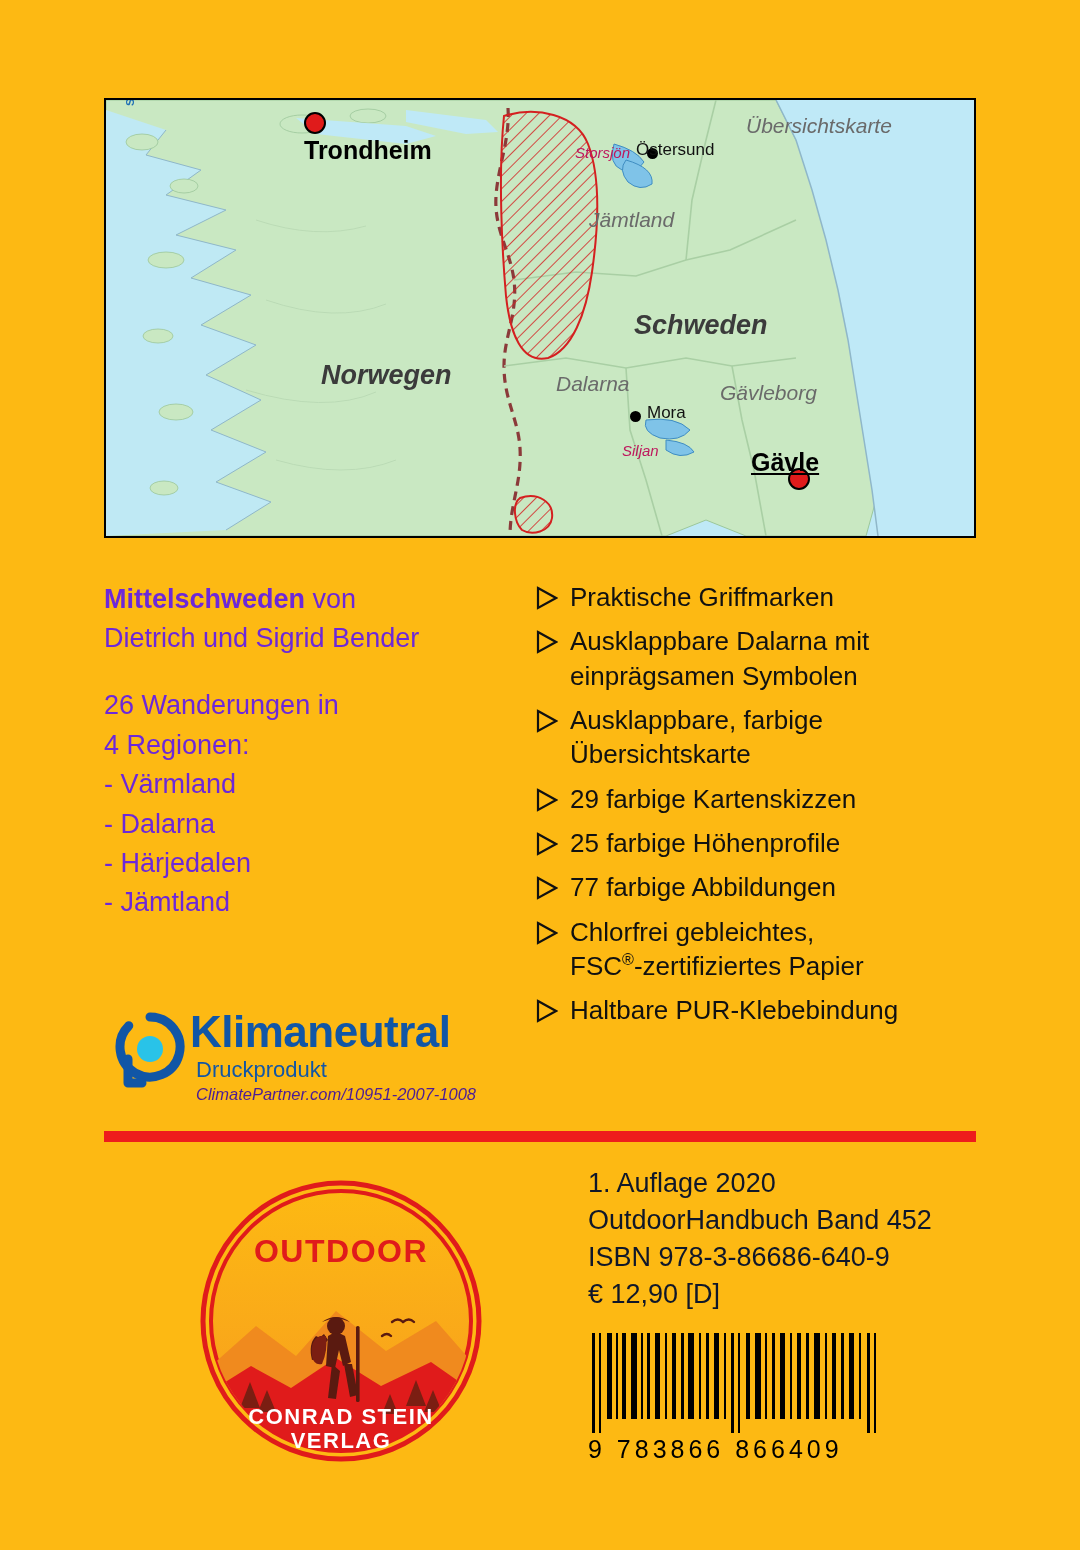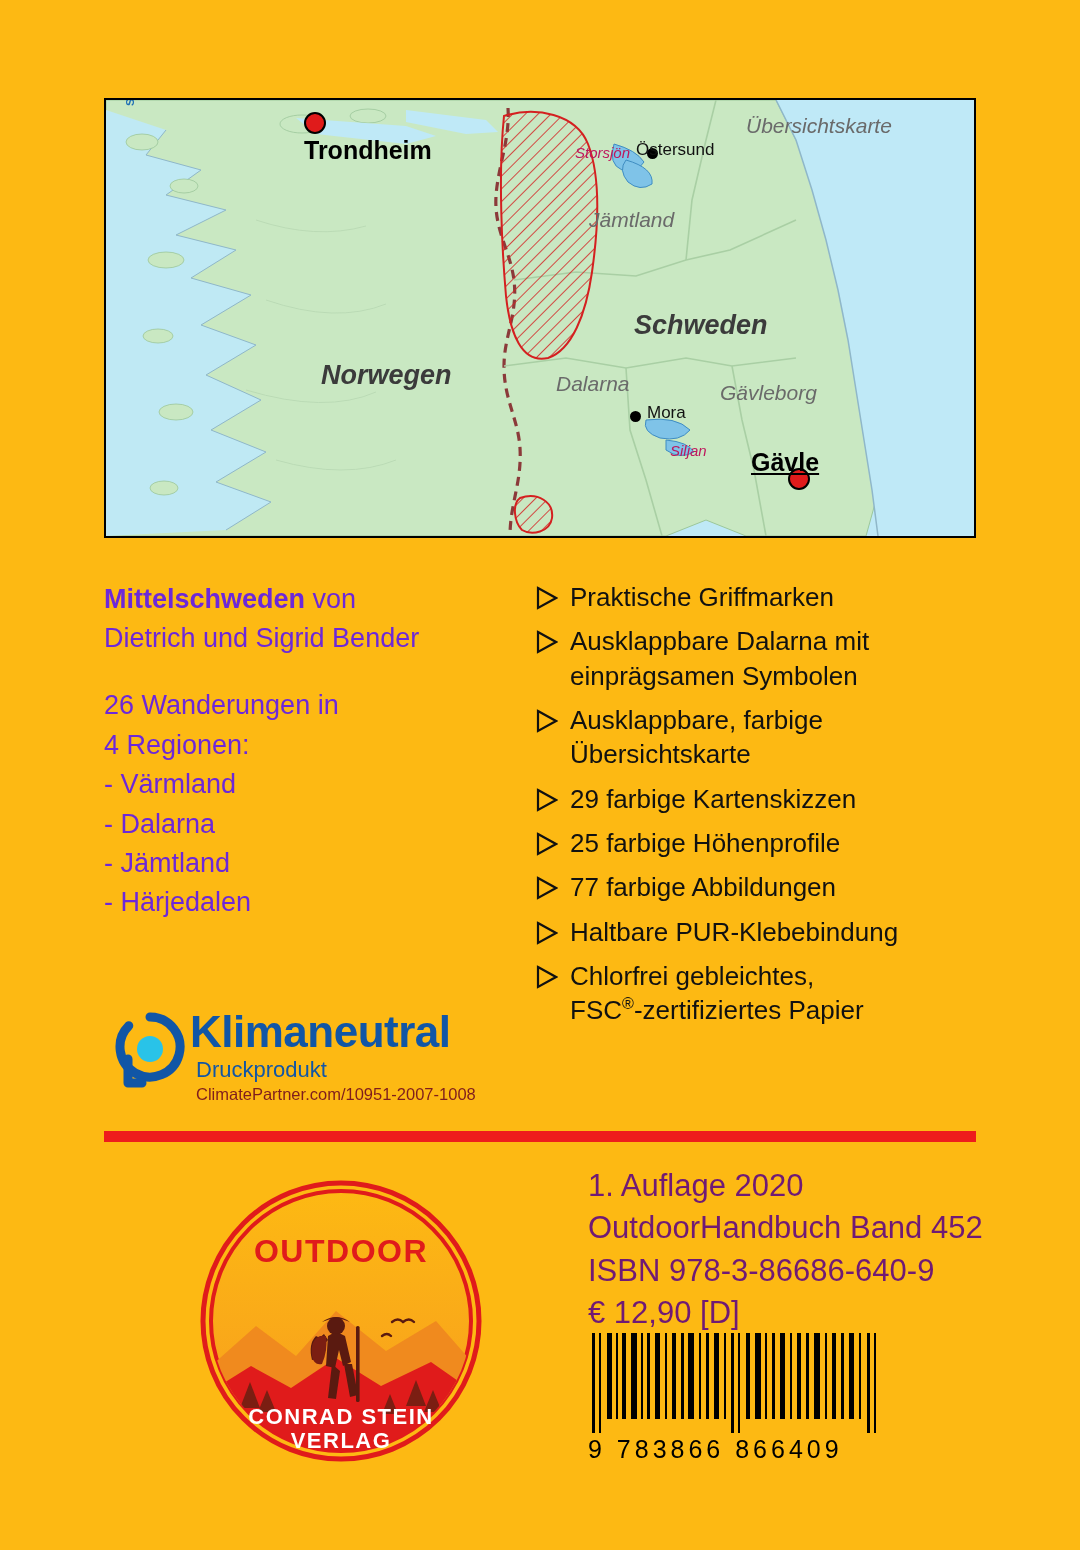--- a/index.html
+++ b/index.html
@@ -144,21 +144,22 @@
     left: 84px;
     top: 52px;
     font-size: 22px;
     color: #1156a6;
   }
   .klima-url {
     position: absolute;
     left: 84px;
     top: 80px;
     font-size: 16.5px;
-    color: #7f1d1d;
+    color: #4c1d95;
+    font-style: italic;
   }
 
   
   .red-bar {
     position: absolute;
     left: 104px;
     top: 1131px;
     width: 872px;
     height: 11px;
     background: #EE1C1C;
@@ -171,23 +172,23 @@
     top: 1176px;
     width: 290px;
     height: 290px;
   }
 
   
   .imprint {
     position: absolute;
     left: 588px;
     top: 1165px;
-    font-size: 31px;
+    font-size: 27px;
     line-height: 1.37;
-    color: #701a75;
+    color: #0f172a;
   }
 
   
   .barcode {
     position: absolute;
     left: 588px;
     top: 1333px;
     width: 300px;
     height: 130px;
   }
@@ -293,21 +294,21 @@
     
   </div>
 
   <div class="map-label lbl-country" style="left:215px; top:260px;">Norwegen</div>
   <div class="map-label lbl-country" style="left:528px; top:210px;">Schweden</div>
   <div class="map-label lbl-region" style="left:483px; top:108px;">Jämtland</div>
   <div class="map-label lbl-region" style="left:450px; top:272px;">Dalarna</div>
   <div class="map-label lbl-region" style="left:614px; top:281px;">Gävleborg</div>
   <div class="map-label lbl-region" style="left:640px; top:14px;">Übersichtskarte</div>
   <div class="map-label lbl-water" style="left:469px; top:44px;">Storsjön</div>
-  <div class="map-label lbl-water" style="left:516px; top:342px;margin-left:48px;">Siljan</div>
+  <div class="map-label lbl-water" style="left:516px; top:342px;">Siljan</div>
 
   <div class="dot-major" style="left:198px; top:12px;"></div>
   <div class="map-label lbl-city-major" style="left:198px; top:36px;">Trondheim</div>
 
   <div class="dot-minor" style="left:541px; top:48px;"></div>
   <div class="map-label lbl-city-minor" style="left:530px; top:40px;">Östersund</div>
 
   <div class="dot-minor" style="left:524px; top:311px;"></div>
   <div class="map-label lbl-city-minor" style="left:541px; top:303px;">Mora</div>
 
@@ -319,22 +320,22 @@
   <div class="title-line">
     <span class="bold">Mittelschweden</span><span> von</span>
   </div>
   <div class="title-line">Dietrich und Sigrid Bender</div>
   <div class="spacer"></div>
   <div class="left-body">
     <div>26 Wanderungen in</div>
     <div>4 Regionen:</div>
     <div>-  Värmland</div>
     <div>-  Dalarna</div>
+    <div>-  Härjedalen</div>
     <div>-  Jämtland</div>
-    <div>-  Härjedalen</div>
   </div>
 </div>
 
 <div class="col-right">
 
   <div class="bullet">
     <span class="tri">
       <svg width="22" height="24" viewBox="0 0 22 24">
           <polygon points="2,2 20,12 2,22" fill="none" stroke="#111" stroke-width="2.2"></polygon>
         </svg>
@@ -378,41 +379,41 @@
     <span class="bullet-text">25 farbige Höhenprofile</span>
   </div>
 
   <div class="bullet">
     <span class="tri">
       <svg width="22" height="24" viewBox="0 0 22 24">
           <polygon points="2,2 20,12 2,22" fill="none" stroke="#111" stroke-width="2.2"></polygon>
         </svg>
     </span>
     <span class="bullet-text">77 farbige Abbildungen</span>
-  </div>
-
-  <div class="bullet">
-    <span class="tri">
-      <svg width="22" height="24" viewBox="0 0 22 24">
-          <polygon points="2,2 20,12 2,22" fill="none" stroke="#111" stroke-width="2.2"></polygon>
-        </svg>
-    </span>
-    <span class="bullet-text">Haltbare PUR-Klebebindung</span>
   </div>
 
   <div class="bullet">
     <span class="tri">
       <svg width="22" height="24" viewBox="0 0 22 24">
           <polygon points="2,2 20,12 2,22" fill="none" stroke="#111" stroke-width="2.2"></polygon>
         </svg>
     </span>
     <span class="bullet-text">
       <span>Chlorfrei gebleichtes,</span><br>
       <span>FSC</span><sup>®</sup><span>-zertifiziertes Papier</span>
     </span>
+  </div>
+
+  <div class="bullet">
+    <span class="tri">
+      <svg width="22" height="24" viewBox="0 0 22 24">
+          <polygon points="2,2 20,12 2,22" fill="none" stroke="#111" stroke-width="2.2"></polygon>
+        </svg>
+    </span>
+    <span class="bullet-text">Haltbare PUR-Klebebindung</span>
   </div>
 </div>
 
 <div class="klima">
   <span class="klima-logo">
     <svg width="76" height="80" viewBox="0 0 76 80">
       <path d="M38,8 a30,30 0 1,1 -21.2,8.8" fill="none" stroke="#1156a6" stroke-width="9" stroke-linecap="round"></path>
       <circle cx="38" cy="40" r="13" fill="#29C3E8"></circle>
       <path d="M16,50 L16,74 L30,74" fill="none" stroke="#1156a6" stroke-width="9" stroke-linecap="round" stroke-linejoin="round"></path>
     </svg>

